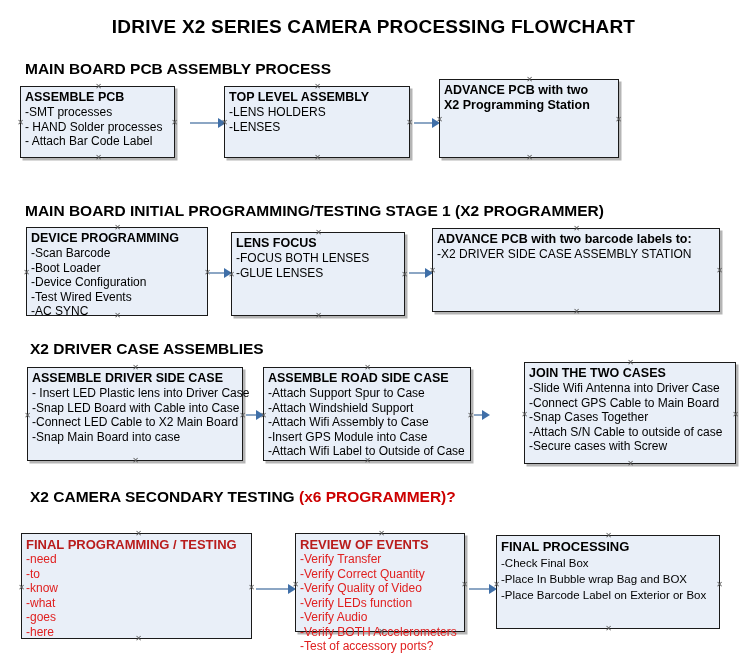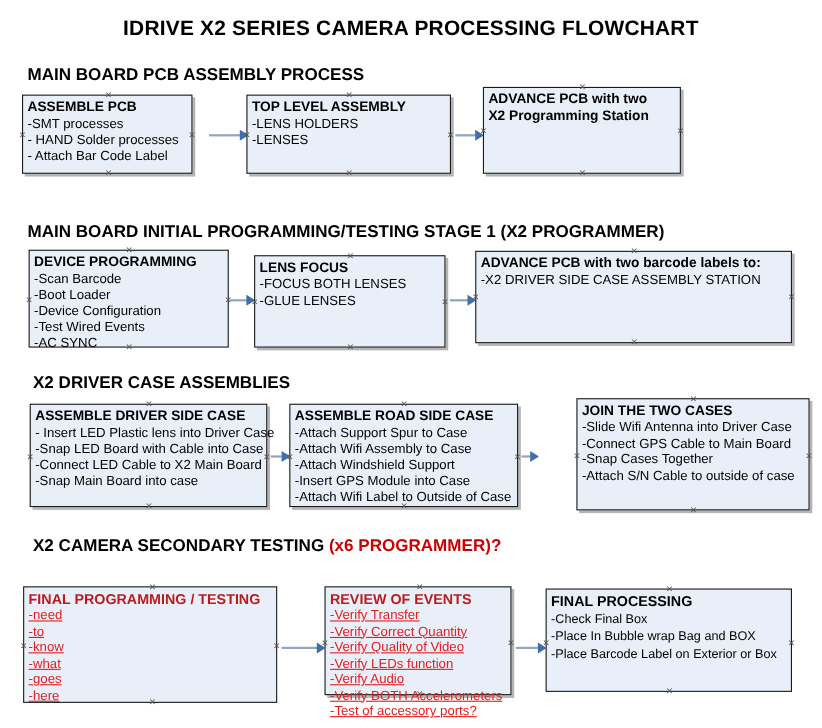--- a/index.html
+++ b/index.html
@@ -64,21 +64,21 @@
     line-height: 15px;
     white-space: nowrap;
   }
   .box .bx-line {
     font-size: 12px;
     color: #000000;
     line-height: 14.5px;
     white-space: nowrap;
   }
   .box.red .bx-title { color: #b91c1c; font-size: 13px; }
-  .box.red .bx-line  { color: #e02020; text-decoration: underline; }
+  .box.red .bx-line  { color: #e02020; }
 
   .box.big .bx-title { font-size: 13px; line-height: 16px; }
   .box.big .bx-line  { font-size: 11.5px; line-height: 16px; }
 
   
   .conn {
     position: absolute;
     height: 10px;
   }
   .conn .shaft {
@@ -228,41 +228,42 @@
   </div>
 
   <div class="conn" style="left:246px; top:410px; width:18px;">
     <span class="shaft"></span>
     <span class="head"></span>
   </div>
 
   <div class="box" style="left:263px; top:367px; width:208px; height:94px;">
     <div class="bx-title">ASSEMBLE ROAD SIDE CASE</div>
     <div class="bx-line">-Attach Support Spur to Case</div>
+    <div class="bx-line">-Attach Windshield Support</div>
     <div class="bx-line">-Attach Wifi Assembly to Case</div>
-    <div class="bx-line">-Attach Windshield Support</div>
     <div class="bx-line">-Insert GPS Module into Case</div>
     <div class="bx-line">-Attach Wifi Label to Outside of Case</div>
     <span class="anchor" style="left:100px; top:-4px;"></span>
     <span class="anchor" style="left:100px; bottom:-4px;"></span>
     <span class="anchor" style="left:-4px; top:44px;"></span>
     <span class="anchor" style="right:-4px; top:44px;"></span>
   </div>
 
   <div class="conn" style="left:474px; top:410px; width:16px;">
     <span class="shaft"></span>
     <span class="head"></span>
   </div>
 
   <div class="box" style="left:488px; top:362px; width:212px; height:102px;margin-left:36px;">
     <div class="bx-title">JOIN THE TWO CASES</div>
     <div class="bx-line">-Slide Wifi Antenna into Driver Case</div>
     <div class="bx-line">-Connect GPS Cable to Main Board</div>
     <div class="bx-line">-Snap Cases Together</div>
     <div class="bx-line">-Attach S/N Cable to outside of case</div>
+    <div class="bx-line">-Secure cases with Screw</div>
     <span class="anchor" style="left:102px; top:-4px;"></span>
     <span class="anchor" style="left:102px; bottom:-4px;"></span>
     <span class="anchor" style="left:-4px; top:48px;"></span>
     <span class="anchor" style="right:-4px; top:48px;"></span>
   </div>
 
   <div class="section-head" style="left:30px; top:488px;">
     <span>X2 CAMERA SECONDARY TESTING </span><span class="accent">(x6 PROGRAMMER)?</span>
   </div>
 

